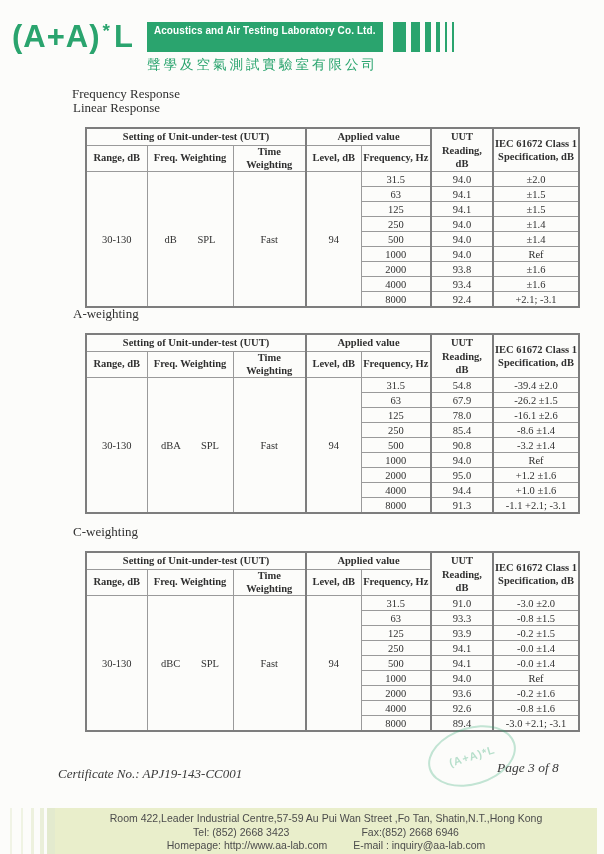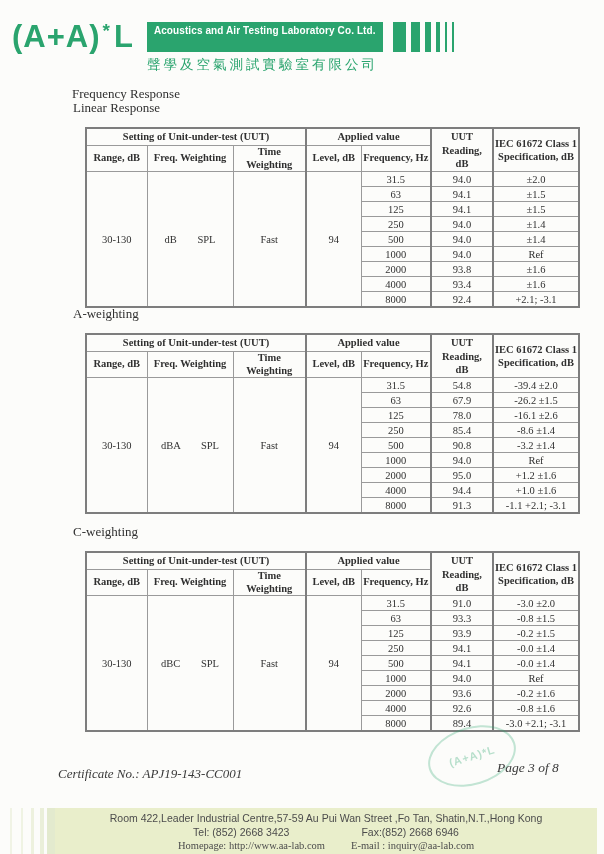--- a/index.html
+++ b/index.html
@@ -46,21 +46,21 @@
            border:2px solid rgba(42,164,110,0.28); border-radius:50%;
            transform:rotate(-17deg); display:flex; align-items:center; justify-content:center;
            color:rgba(42,164,110,0.33); font-family:"Liberation Sans",sans-serif;
            font-weight:bold; font-size:11px; letter-spacing:1px; }
 
   .footer { position:absolute; left:55px; top:808px; width:542px; height:46px;
             background:#e9eecb; font-family:"Liberation Sans",sans-serif; font-size:10.5px;
             color:#4c4c4c; box-sizing:border-box; padding-top:4px; line-height:13.5px; }
   .f-line1 { text-align:center; }
   .f-line2 { display:flex; justify-content:center; gap:72px; }
-  .f-line3 { display:flex; justify-content:center; gap:26px;font-family:Liberation Serif, serif; }
+  .f-line3 { display:flex; justify-content:center; gap:26px; }
   .fbar { position:absolute; top:808px; height:46px; background:#e2e9cb; }
   .fb1{left:10px;width:2px;opacity:.45}.fb2{left:21px;width:2px;opacity:.5}
   .fb3{left:31px;width:3px;opacity:.6}.fb4{left:40px;width:4px;opacity:.7}
   .fb5{left:47px;width:9px;opacity:.95}
 </style>
 </head>
 <body>
 
 <div class="page">
 

